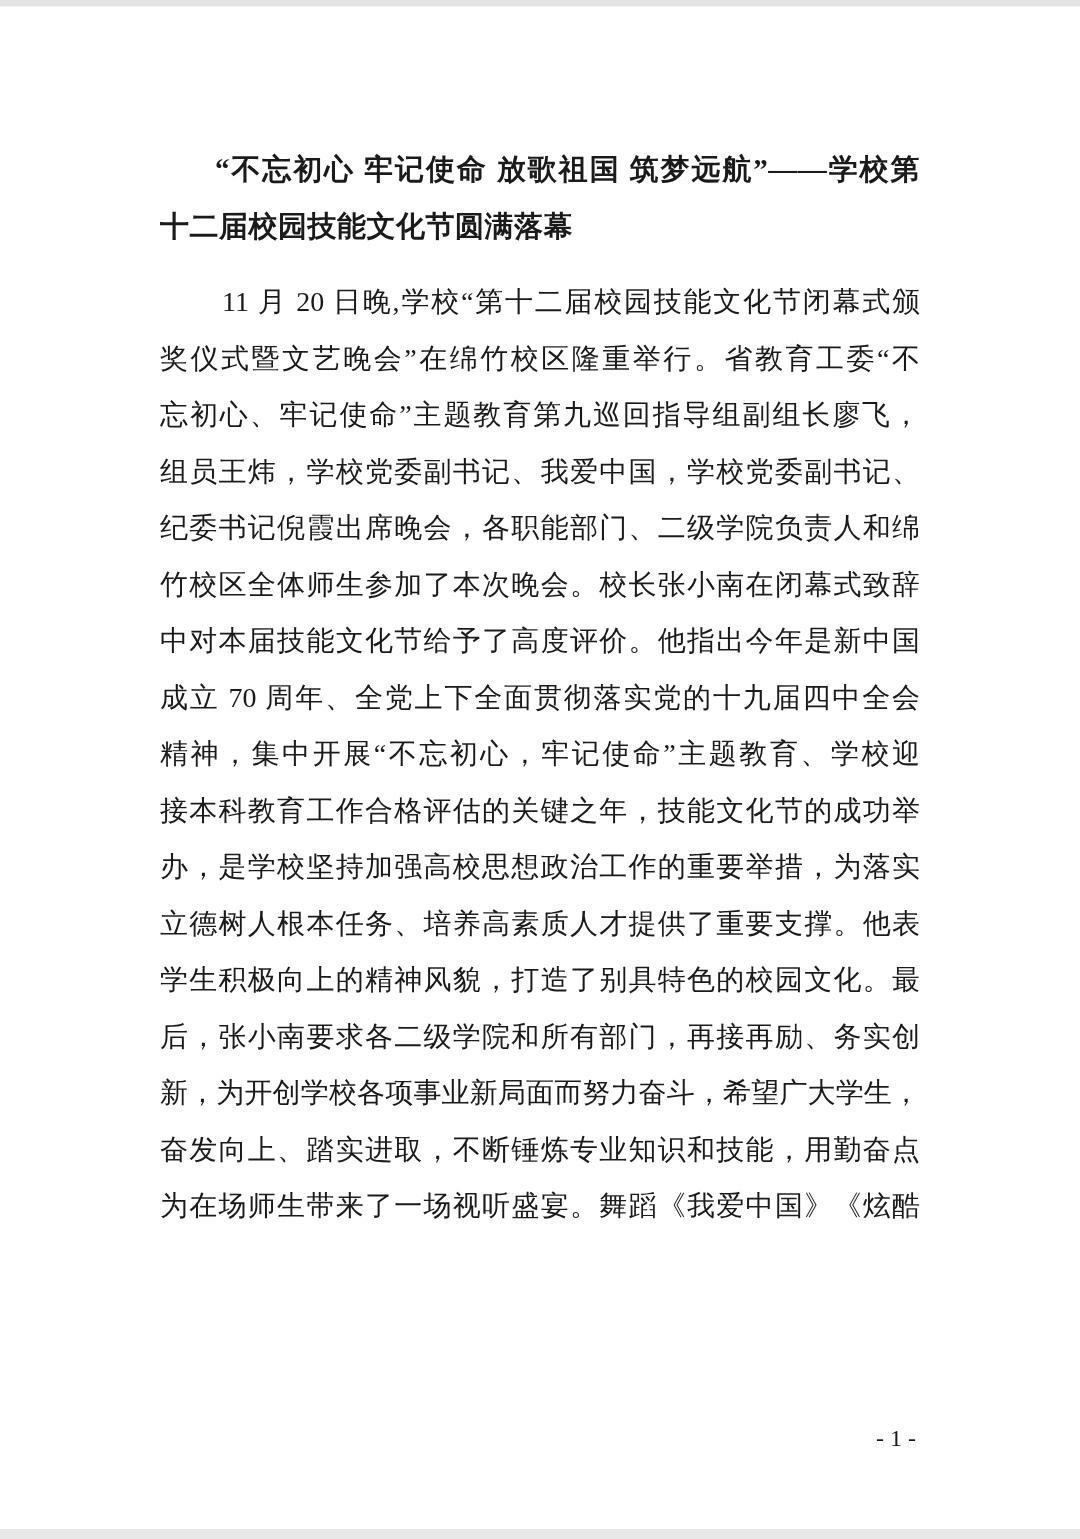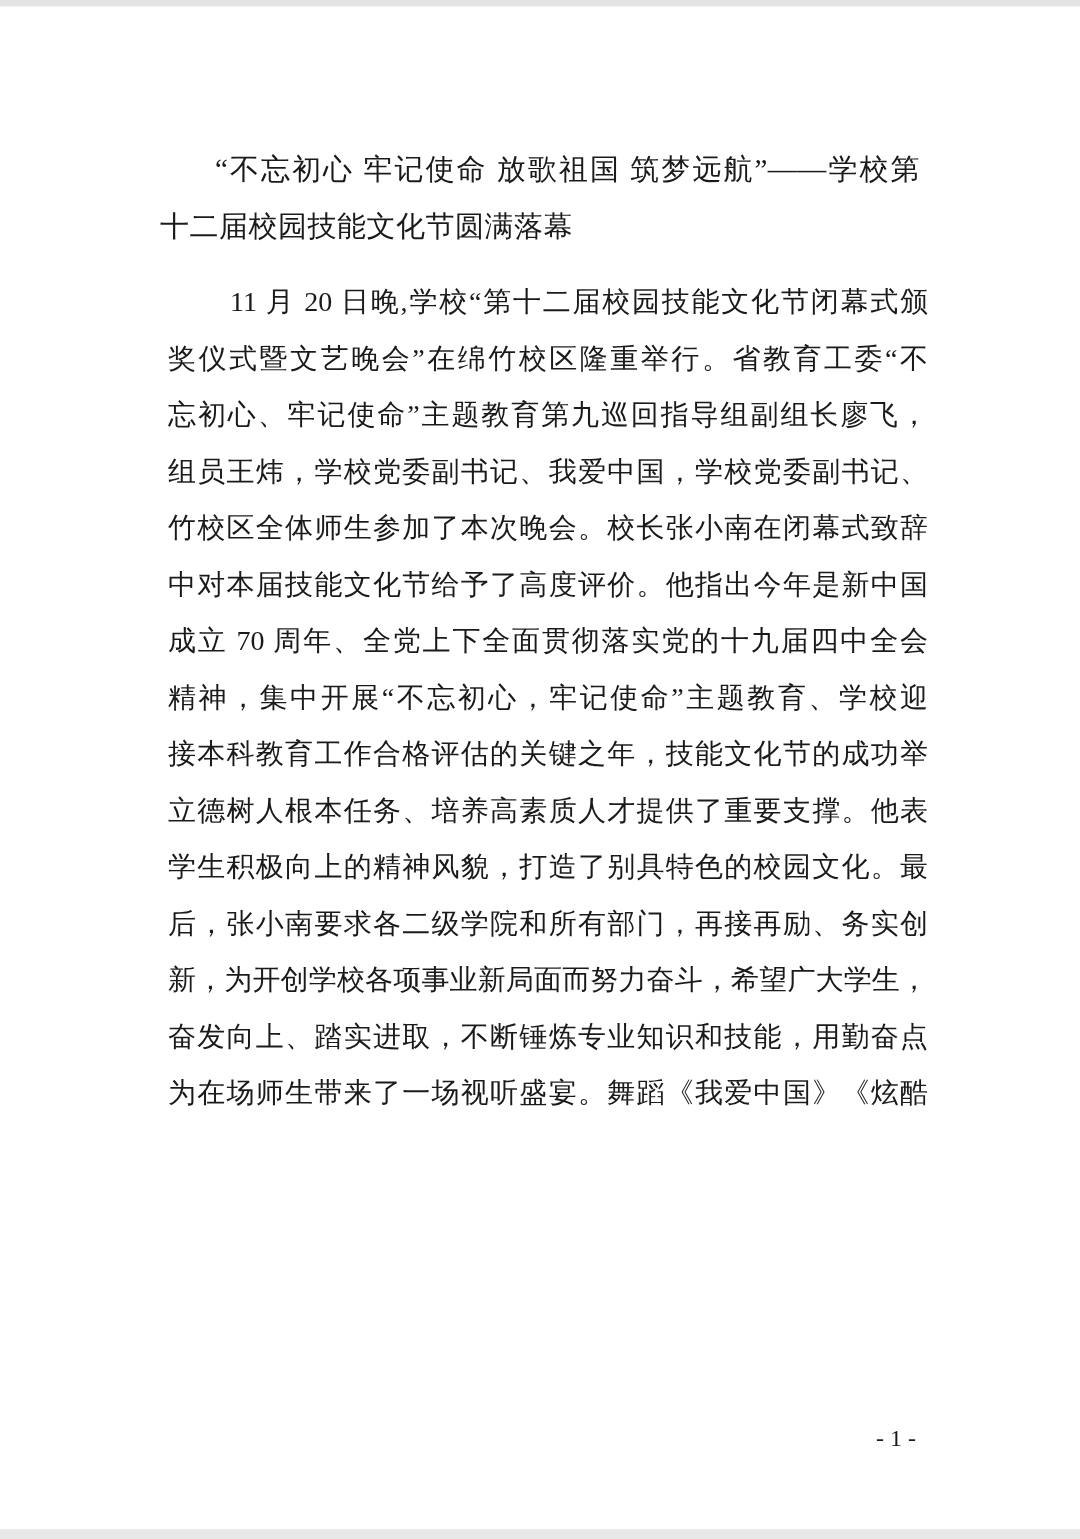--- a/index.html
+++ b/index.html
@@ -28,37 +28,37 @@
     bottom: 0; left: 0; right: 0;
     height: 10px;
     background: #e8e8e8;
   }
   .doc-title {
     position: absolute;
     left: 160px;
     top: 141px;
     width: 760px;
     font-size: 29px;
-    font-weight: 400;
+    font-weight: 700;
     letter-spacing: 0.5px;
   }
   .doc-title .line {
     height: 57px;
     line-height: 57px;
     overflow: hidden;
   }
   .doc-title .line.first {
     text-indent: 55px;
     text-align: justify;
     text-align-last: justify;
     text-justify: inter-character;
   }
   .doc-body {
     position: absolute;
-    left: 168px;
+    left: 160px;
     top: 274px;
     width: 760px;
     font-size: 28px;
   }
   .doc-body .line {
     height: 56.5px;
     line-height: 56.5px;
     overflow: hidden;
     text-align: justify;
     text-align-last: justify;
@@ -87,25 +87,27 @@
   <div class="doc-title">
     <div class="line first">“不忘初心 牢记使命 放歌祖国 筑梦远航”——学校第</div>
     <div class="line">十二届校园技能文化节圆满落幕</div>
   </div>
 
   <div class="doc-body">
     <div class="line first">11 月 20 日晚,学校“第十二届校园技能文化节闭幕式颁</div>
     <div class="line">奖仪式暨文艺晚会”在绵竹校区隆重举行。省教育工委“不</div>
     <div class="line">忘初心、牢记使命”主题教育第九巡回指导组副组长廖飞，</div>
     <div class="line">组员王炜，学校党委副书记、我爱中国，学校党委副书记、</div>
+    <div class="line">纪委书记倪霞出席晚会，各职能部门、二级学院负责人和绵</div>
     <div class="line">竹校区全体师生参加了本次晚会。校长张小南在闭幕式致辞</div>
     <div class="line">中对本届技能文化节给予了高度评价。他指出今年是新中国</div>
     <div class="line">成立 70 周年、全党上下全面贯彻落实党的十九届四中全会</div>
     <div class="line">精神，集中开展“不忘初心，牢记使命”主题教育、学校迎</div>
     <div class="line">接本科教育工作合格评估的关键之年，技能文化节的成功举</div>
+    <div class="line">办，是学校坚持加强高校思想政治工作的重要举措，为落实</div>
     <div class="line">立德树人根本任务、培养高素质人才提供了重要支撑。他表</div>
     <div class="line">学生积极向上的精神风貌，打造了别具特色的校园文化。最</div>
     <div class="line">后，张小南要求各二级学院和所有部门，再接再励、务实创</div>
     <div class="line">新，为开创学校各项事业新局面而努力奋斗，希望广大学生，</div>
     <div class="line">奋发向上、踏实进取，不断锤炼专业知识和技能，用勤奋点</div>
     <div class="line">为在场师生带来了一场视听盛宴。舞蹈《我爱中国》《炫酷</div>
   </div>
 
   <div class="page-number">- 1 -</div>
 

